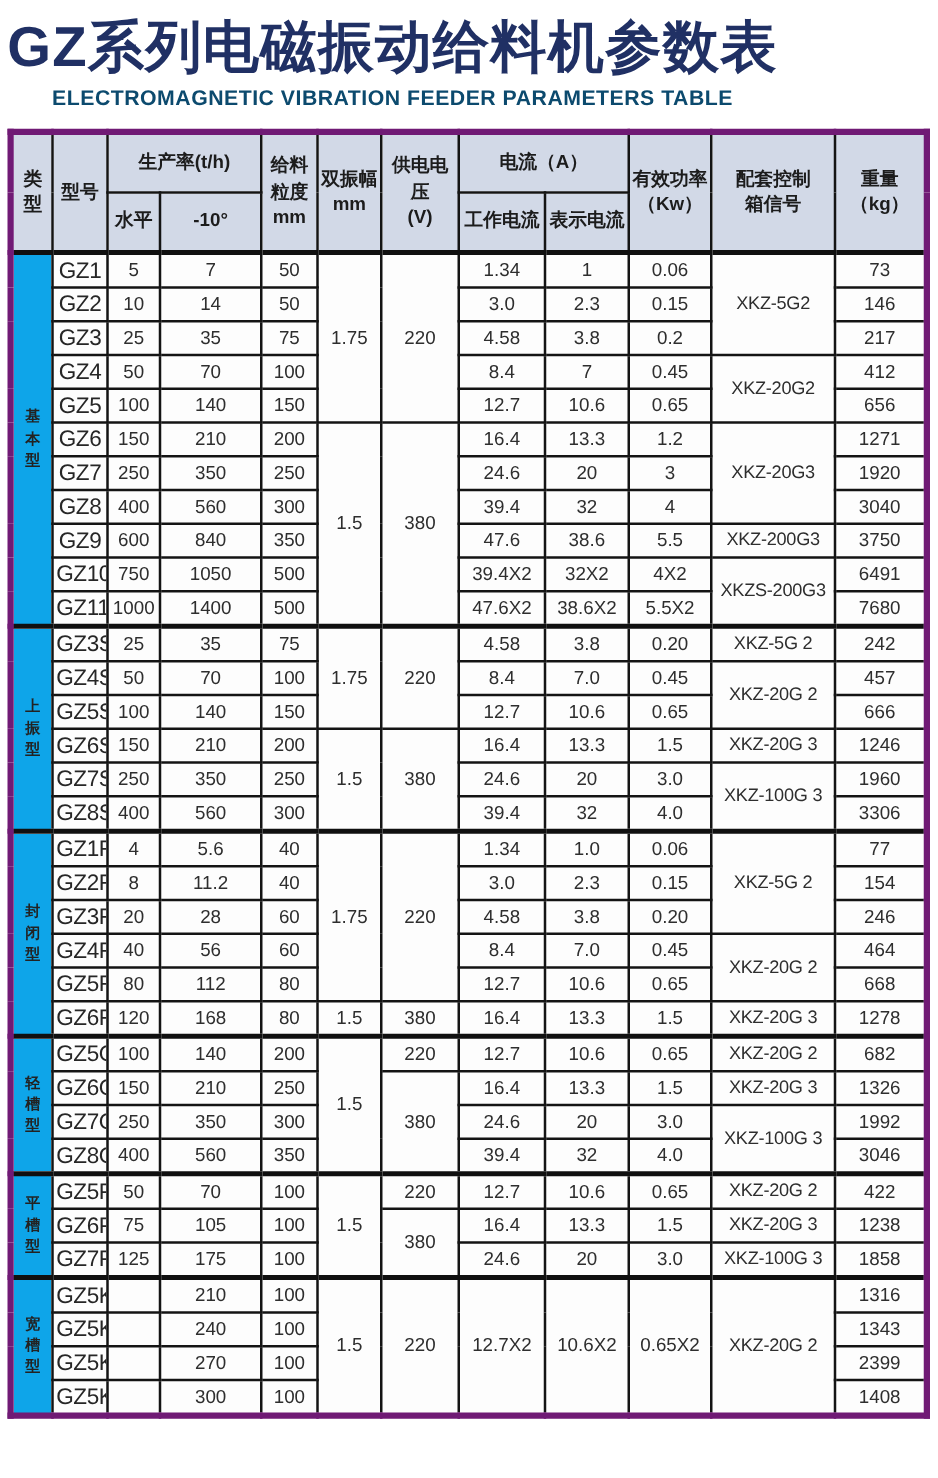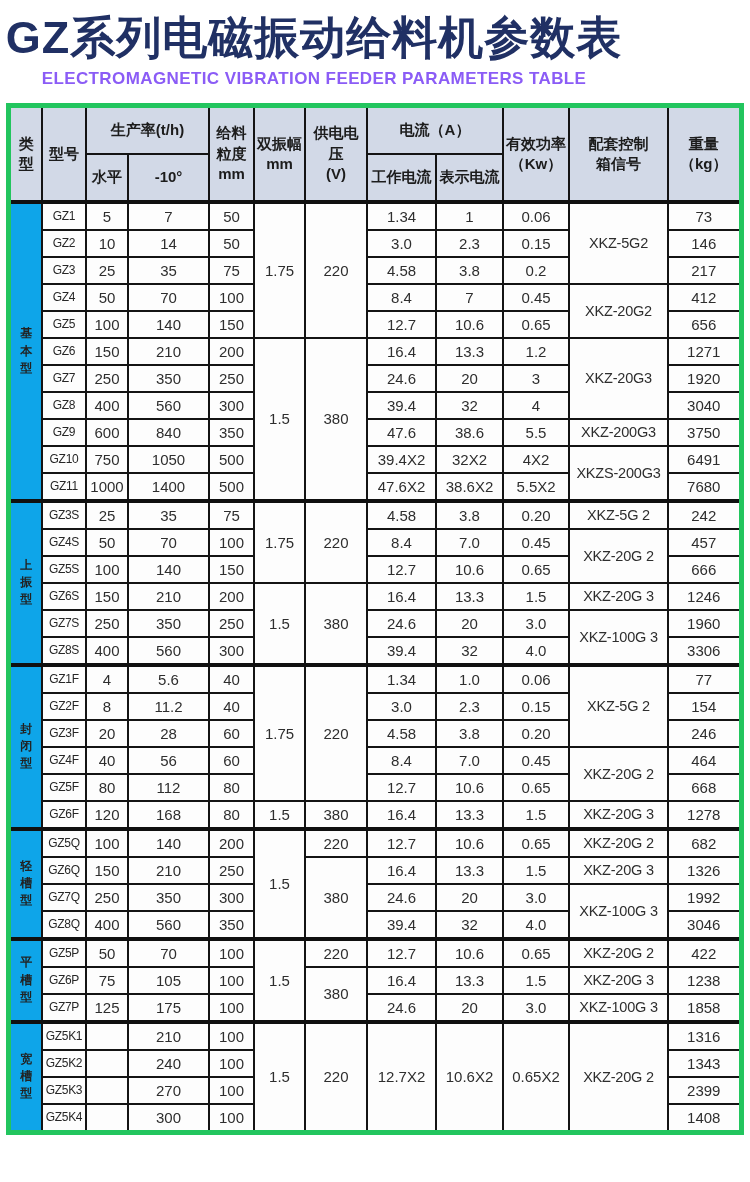--- a/index.html
+++ b/index.html
@@ -10,26 +10,26 @@
   }
   .hdr{width:628px;text-align:center;}
   .title{
     margin:0;padding-top:12px;
     font-size:45px;line-height:1.15;font-weight:800;
     color:#203064;letter-spacing:1px;
   }
   .subtitle{
     margin-top:5px;
     font-size:17px;font-weight:600;letter-spacing:.4px;
-    color:#8b5cf6;
+    color:#0c4a6e;
   }
   table.params{
     width:734px;margin:14px auto 0 auto;
     border-collapse:collapse;table-layout:fixed;
-    border:5px solid #22c55e;
+    border:5px solid #701a75;
   }
   .params th,.params td{
     border:2px solid #141414;
     text-align:center;vertical-align:middle;
     padding:0 2px;overflow:hidden;
   }
   .params thead th{
     background:#d2d9e7;color:#1c1c1c;
     font-size:15px;font-weight:600;line-height:1.35;
     height:45px;
@@ -38,21 +38,21 @@
   .params thead{border-bottom:4px solid #101010;}
   .params tbody td{
     background:#fdfdfd;color:#2e2e2e;
     font-size:15px;font-weight:400;height:25px;
   }
   .params td.type{
     background:#0ea5e9;color:#222;
     font-size:12px;line-height:1.45;font-weight:700;
     word-break:break-all;padding:0 3px;
   }
-  .params td.model{font-size:12px;letter-spacing:-0.3px;color:#262626;}
+  .params td.model{font-size:18px;letter-spacing:-0.3px;color:#262626;}
   .params td.ctrl{font-size:14.5px;letter-spacing:-0.2px;}
   .params tr.sec td{border-top:4px solid #101010;}
   .hl{display:block;}
 </style>
 </head>
 <body>
 
 <div class="hdr">
   <h1 class="title">GZ系列电磁振动给料机参数表</h1>
   <div class="subtitle">ELECTROMAGNETIC VIBRATION FEEDER PARAMETERS TABLE</div>

